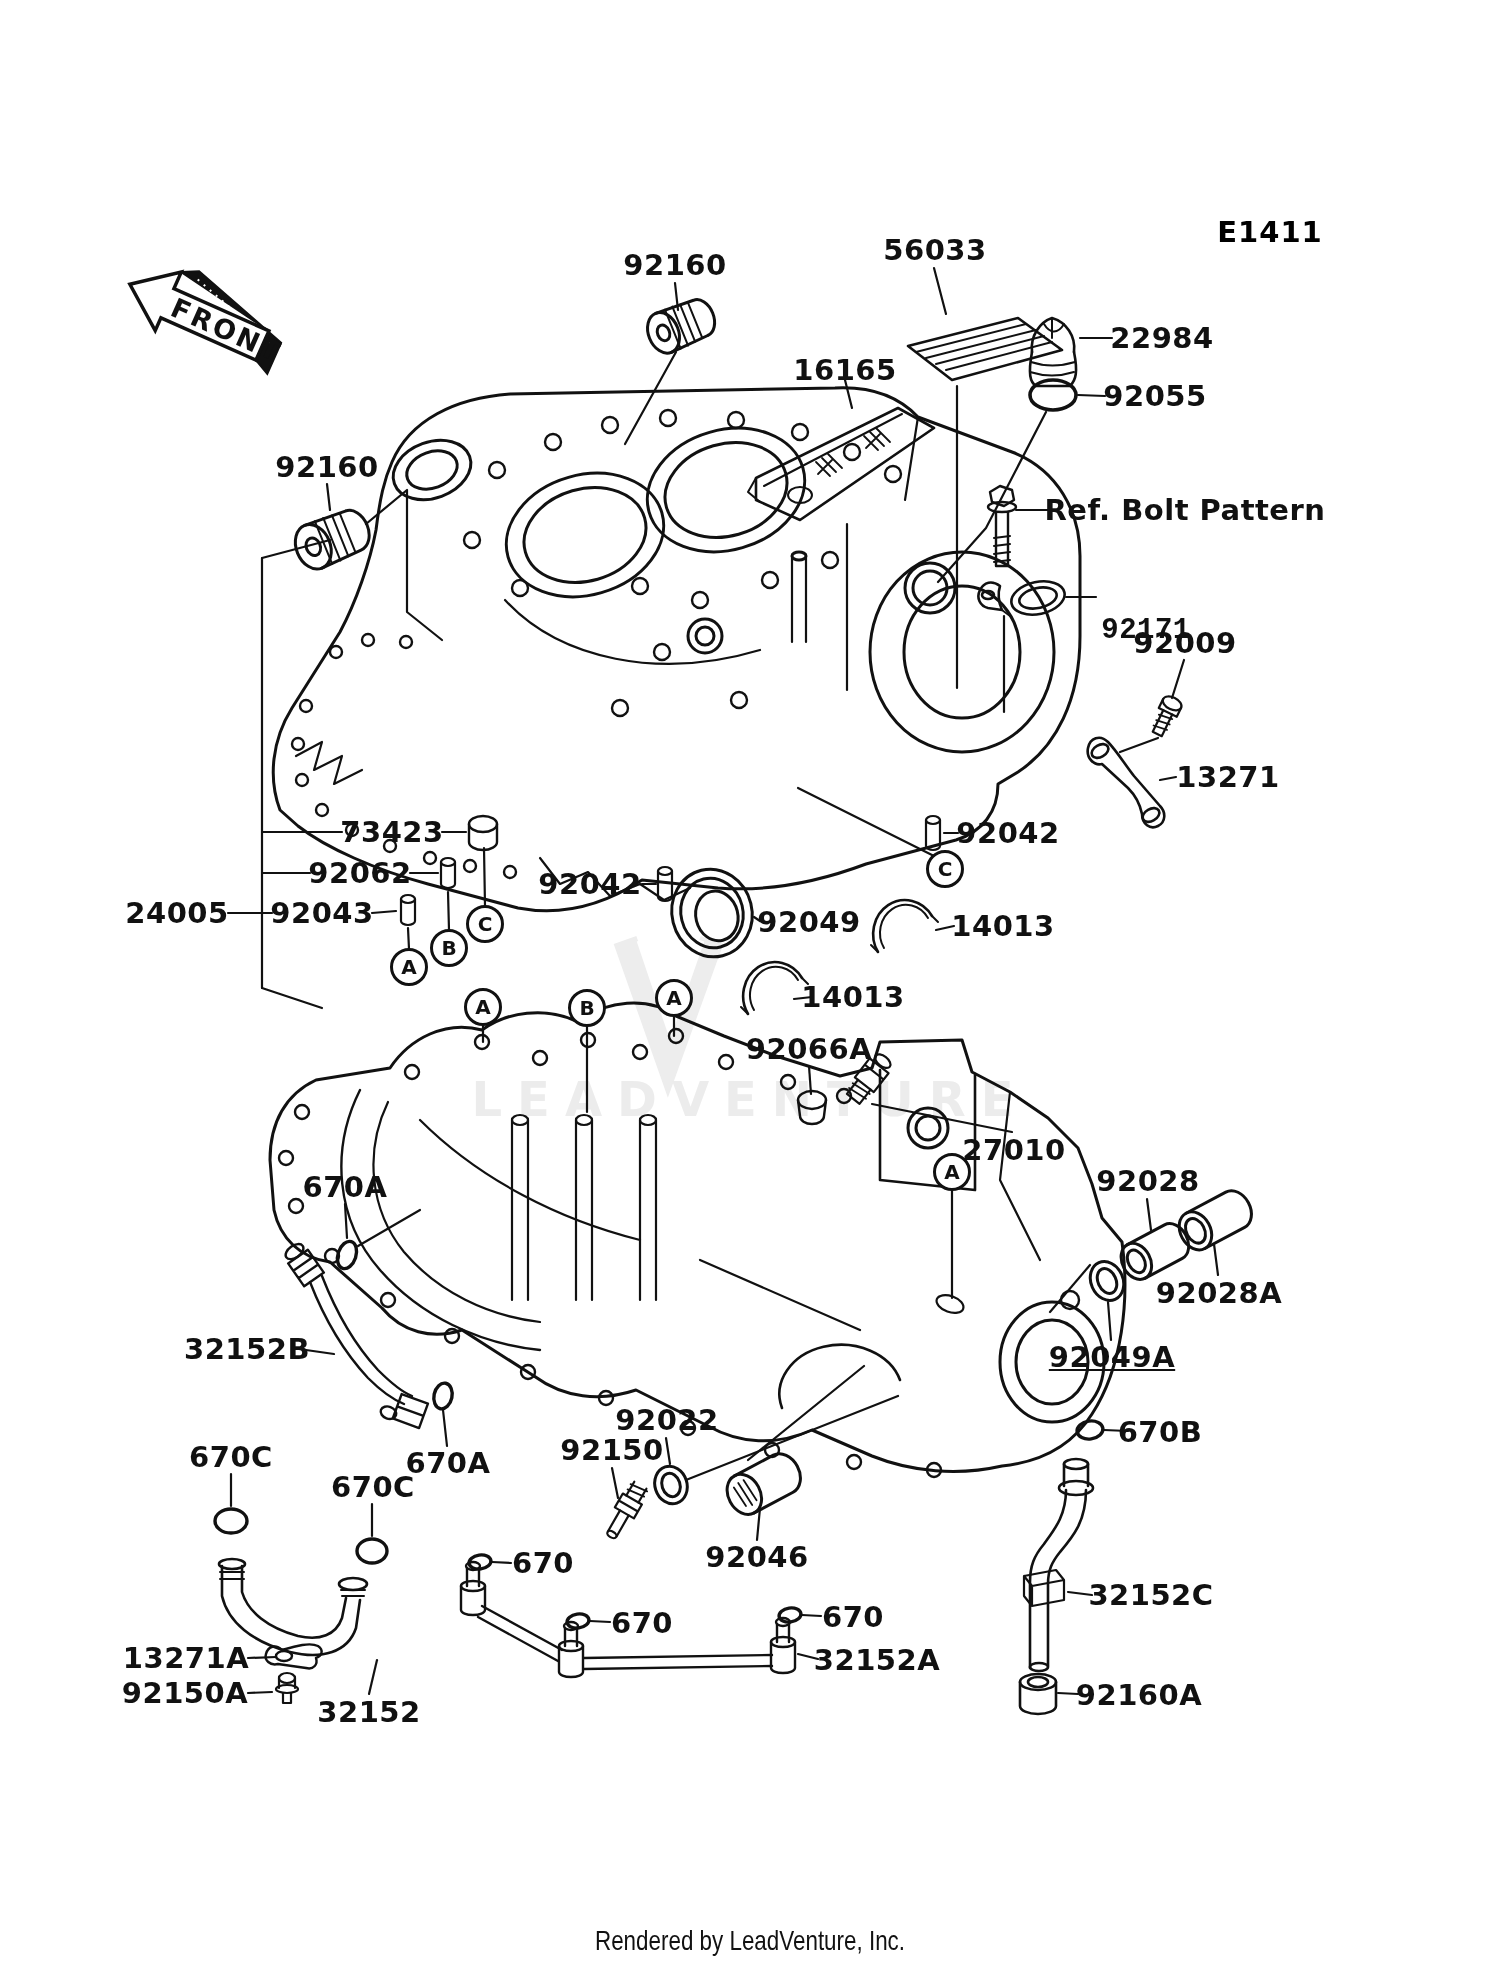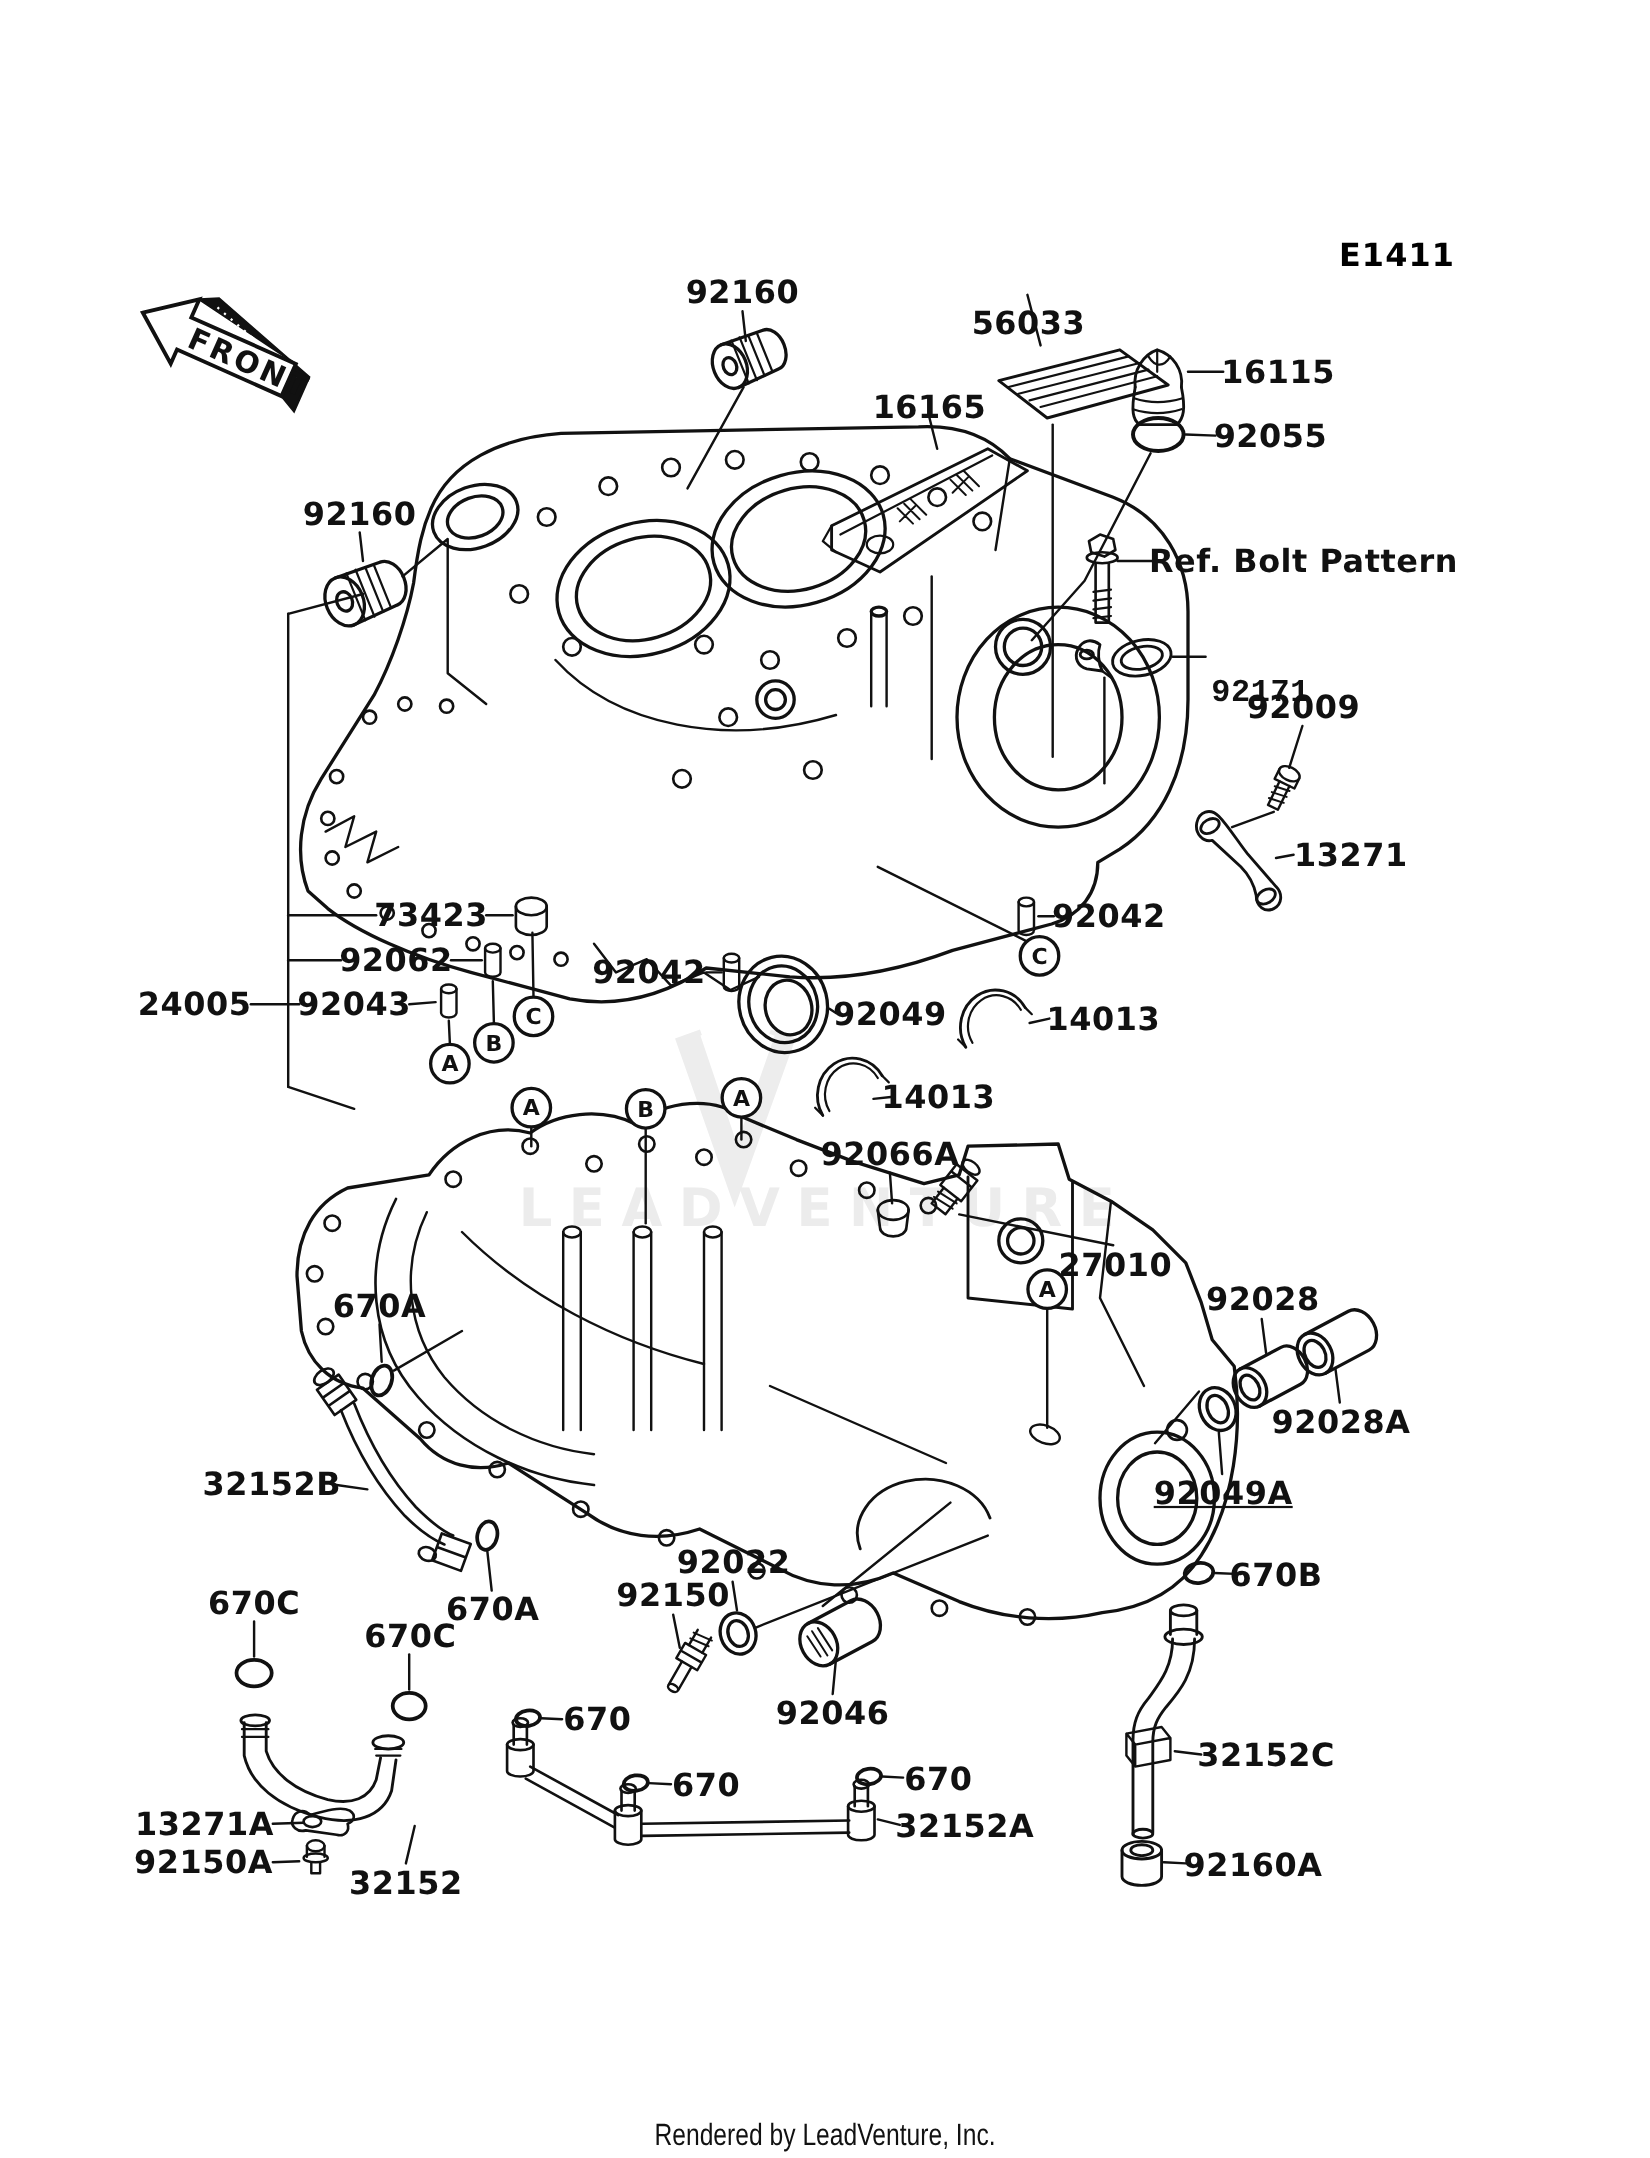--- a/index.html
+++ b/index.html
@@ -474,23 +474,23 @@
         <polygon points="0,20 42,-12 42,6 146,6 146,38 42,38 42,52" fill="#fff" stroke="#111" stroke-width="3.5"></polygon>
         <text x="48" y="32" font-size="27" font-weight="bold" fill="#111" letter-spacing="3" font-family="DejaVu Sans, sans-serif">FRONT</text>
       </g>
     </svg>
   </div>
 
   <div class="code">E1411</div>
 
   <div id="callout-layer">
       <div class="callout" style="left: 675px; top: 265px;">92160</div>
-      <div class="callout" style="left: 935px; top: 250px; margin-top: 44px;">56033</div>
+      <div class="callout" style="left: 935px; top: 250px;">56033</div>
       <div class="callout" style="left: 845px; top: 370px;">16165</div>
-      <div class="callout" style="left: 1162px; top: 338px;">16115</div>
+      <div class="callout" style="left: 1162px; top: 338px;">22984</div>
       <div class="callout" style="left: 1155px; top: 396px;">92055</div>
       <div class="callout" style="left: 327px; top: 467px;">92160</div>
       <div class="callout" style="left: 1185px; top: 510px;">Ref. Bolt Pattern</div>
       <div class="callout" style="left: 1146px; top: 630px; font-family: Liberation Mono, monospace;">92171</div>
       <div class="callout" style="left: 1185px; top: 643px;">92009</div>
       <div class="callout" style="left: 1228px; top: 777px;">13271</div>
       <div class="callout" style="left: 392px; top: 832px;">73423</div>
       <div class="callout" style="left: 360px; top: 873px;">92062</div>
       <div class="callout" style="left: 177px; top: 913px;">24005</div>
       <div class="callout" style="left: 322px; top: 913px;">92043</div>

